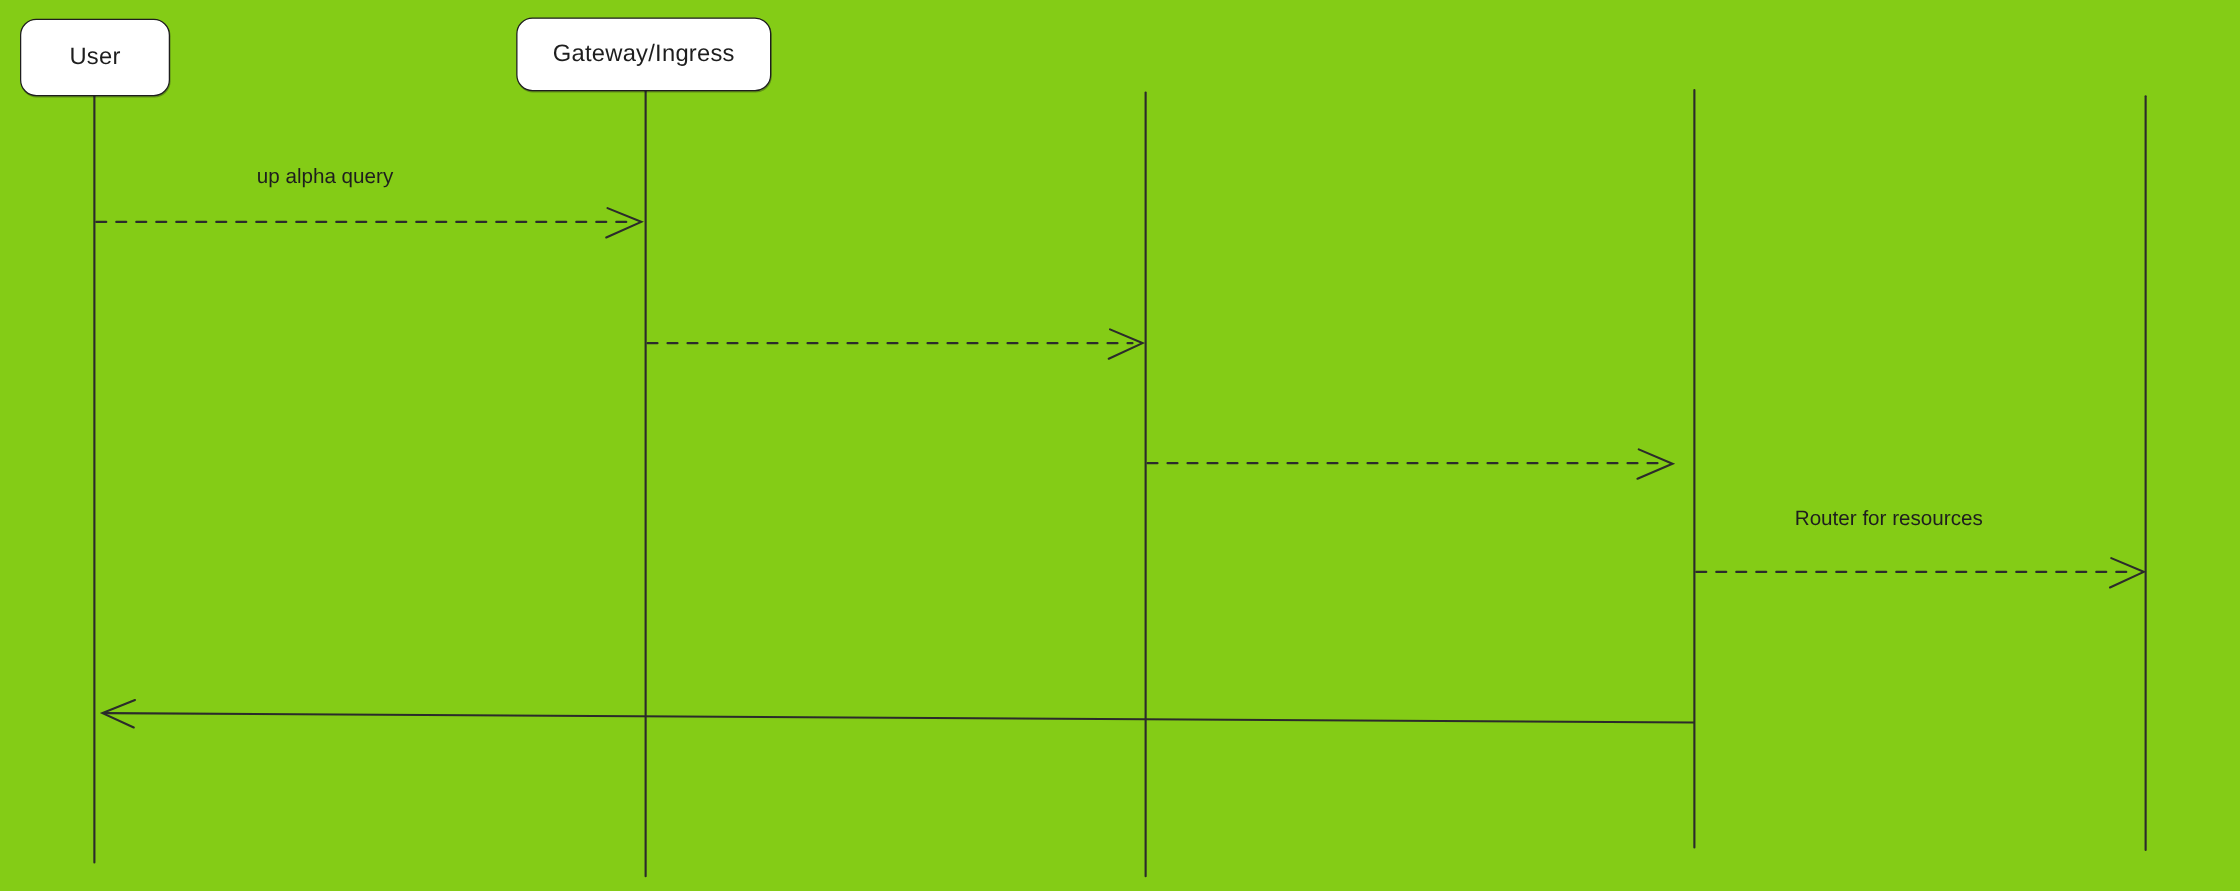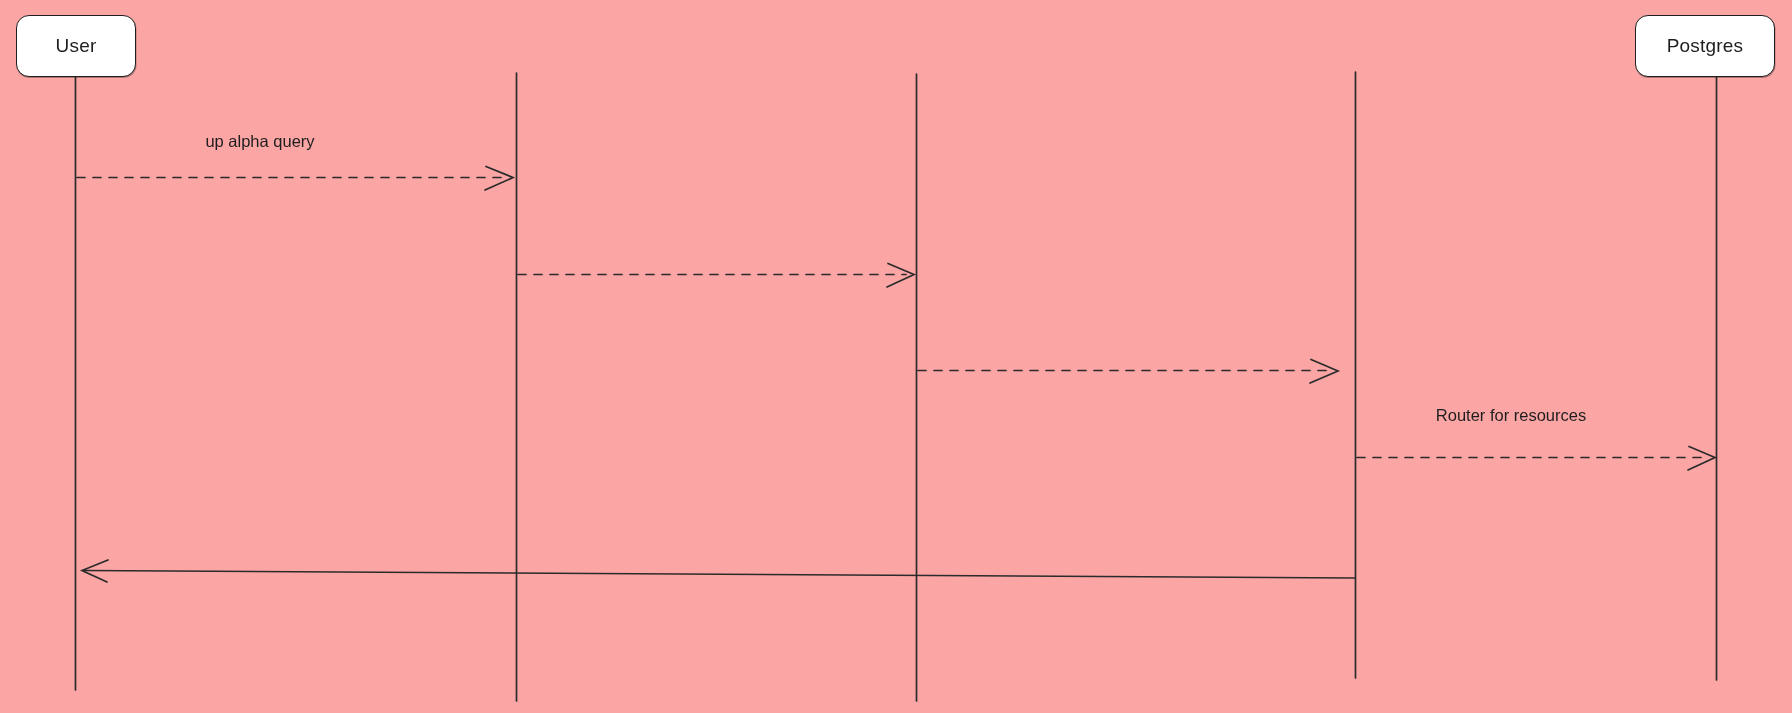--- a/index.html
+++ b/index.html
@@ -8,21 +8,21 @@
     background: #ffffff;
     width: 1792px;
     height: 713px;
     overflow: hidden;
     font-family: "Liberation Sans", "DejaVu Sans", sans-serif;
   }
   .canvas {
     position: relative;
     width: 1792px;
     height: 713px;
-    background: #fca5a5;
+    background: #84cc16;
   }
   .lines-layer {
     position: absolute;
     left: 0;
     top: 0;
     width: 1792px;
     height: 713px;
     display: block;
   }
   .actor-box {
@@ -87,24 +87,24 @@
     <g>
       <line x1="1355" y1="578" x2="84" y2="570.5"></line>
       <polyline points="108,560 82,570.5 107,582"></polyline>
     </g>
   </svg>
 
   <div class="actor-box" style="left:16px;  top:15px; width:120px; height:62px;">
     <span class="actor-label">User</span>
   </div>
 
+  <div class="actor-box" style="left:413px; top:14px; width:204px; height:59px;">
+    <span class="actor-label">Gateway/Ingress</span>
+  </div>
 
 
 
-  <div class="actor-box" style="left:1635px; top:15px; width:140px; height:62px;">
-    <span class="actor-label">Postgres</span>
-  </div>
 
   <div class="msg-label" style="left:140px; top:132px;">up alpha query</div>
 
   <div class="msg-label" style="left:1391px; top:406px;">Router for resources</div>
 
 </div>
 
 </body></html>

